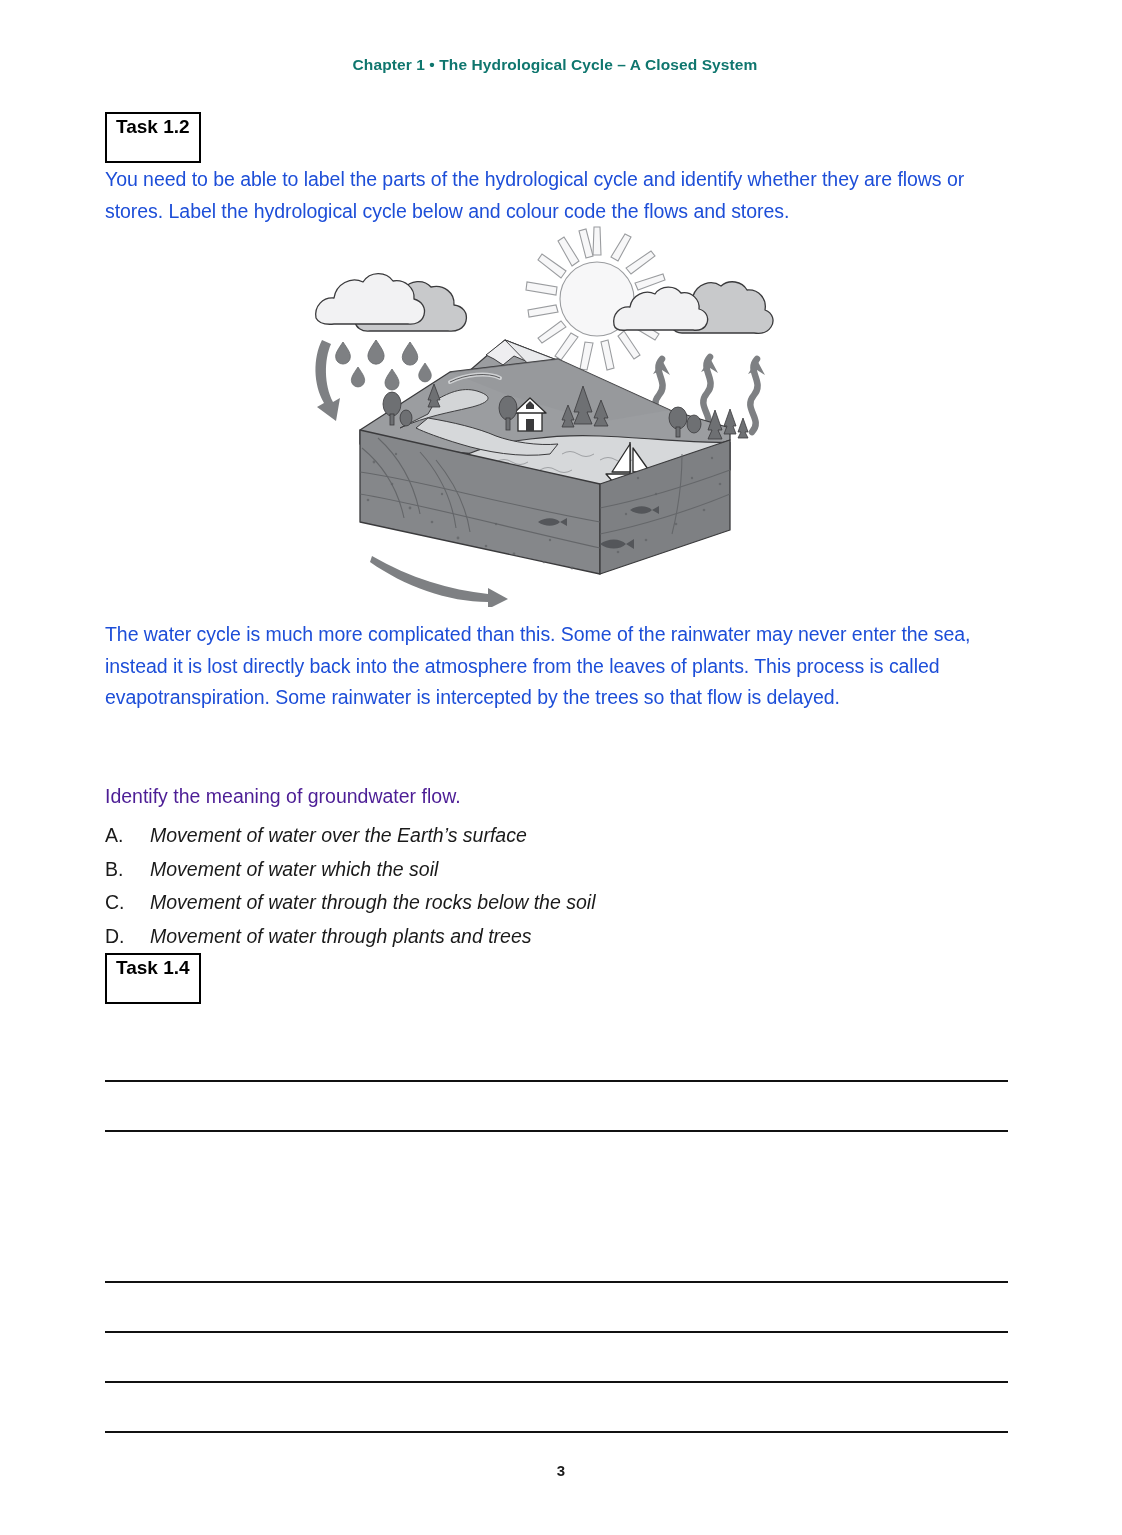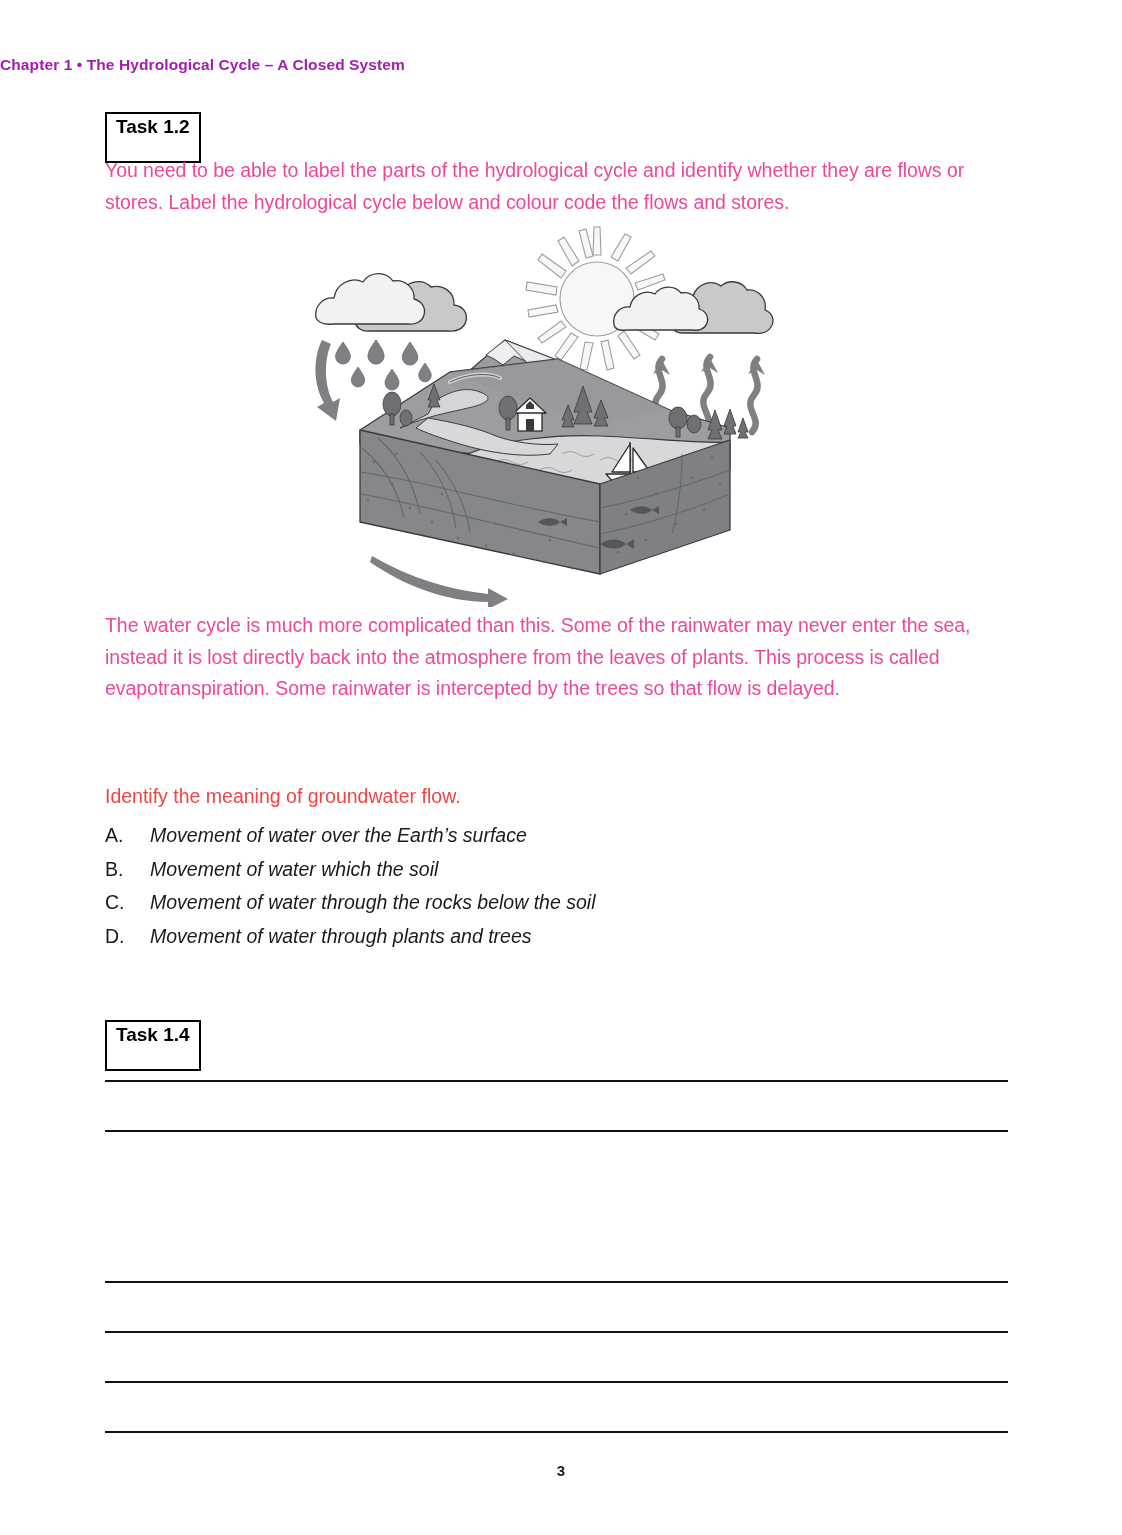--- a/index.html
+++ b/index.html
@@ -8,46 +8,47 @@
     background:#ffffff;
     font-family:"Liberation Sans", sans-serif;
     color:#1a1a1a;
     position:relative;
     overflow:hidden;
   }
   .page { position:absolute; inset:0; }
 
   .running-head{
     position:absolute; top:56px; left:0; width:1110px;
-    text-align:left;
+    text-align:center;
     font-weight:bold; font-size:15.5px; letter-spacing:0.1px;
-    color:#a21caf;
+    color:#0f766e;
   }
 
   .content{ position:absolute; left:105px; top:0; width:903px; }
 
   .task-box{
     display:inline-block;
     border:2px solid #000;
     padding:3px 9px 23px 9px;
     font-weight:bold;
     font-size:19px;
     line-height:1.08;
     background:#fff;
     color:#000;
   }
 
   .para{
     font-size:19.5px;
     line-height:1.62;
-    color:#ec4899;
+    color:#1d4ed8;
     letter-spacing:-0.05px;
-  }
-
-  .q-line{ font-size:19.5px; line-height:1.6; color:#ef4444; }
+    margin-top:9px;
+  }
+
+  .q-line{ font-size:19.5px; line-height:1.6; color:#4c1d95; }
 
   .opts{ margin:0; padding:0; list-style:none; }
   .opt{ display:flex; font-size:19.5px; line-height:1.72; color:#1a1a1a; }
   .opt-letter{ width:45px; flex:0 0 45px; }
   .opt-text{ flex:1 1 auto;font-style:italic; }
 
   .rule{
     height:0; border-top:2.4px solid #111;
     width:903px;
   }
@@ -313,21 +314,21 @@
         <span class="opt-letter">C.</span>
         <span class="opt-text">Movement of water through the rocks below the soil</span>
       </li>
       <li class="opt">
         <span class="opt-letter">D.</span>
         <span class="opt-text">Movement of water through plants and trees</span>
       </li>
     </ul>
   </div>
 
-  <div class="content" style="top:1020px;text-decoration:underline;">
+  <div class="content" style="top:953px;text-decoration:underline;">
     <span class="task-box">Task 1.4</span>
   </div>
 
 
   <div class="content" style="top:1080px;">
     <div class="rule"></div>
   </div>
   <div class="content" style="top:1130px;">
     <div class="rule"></div>
   </div>

